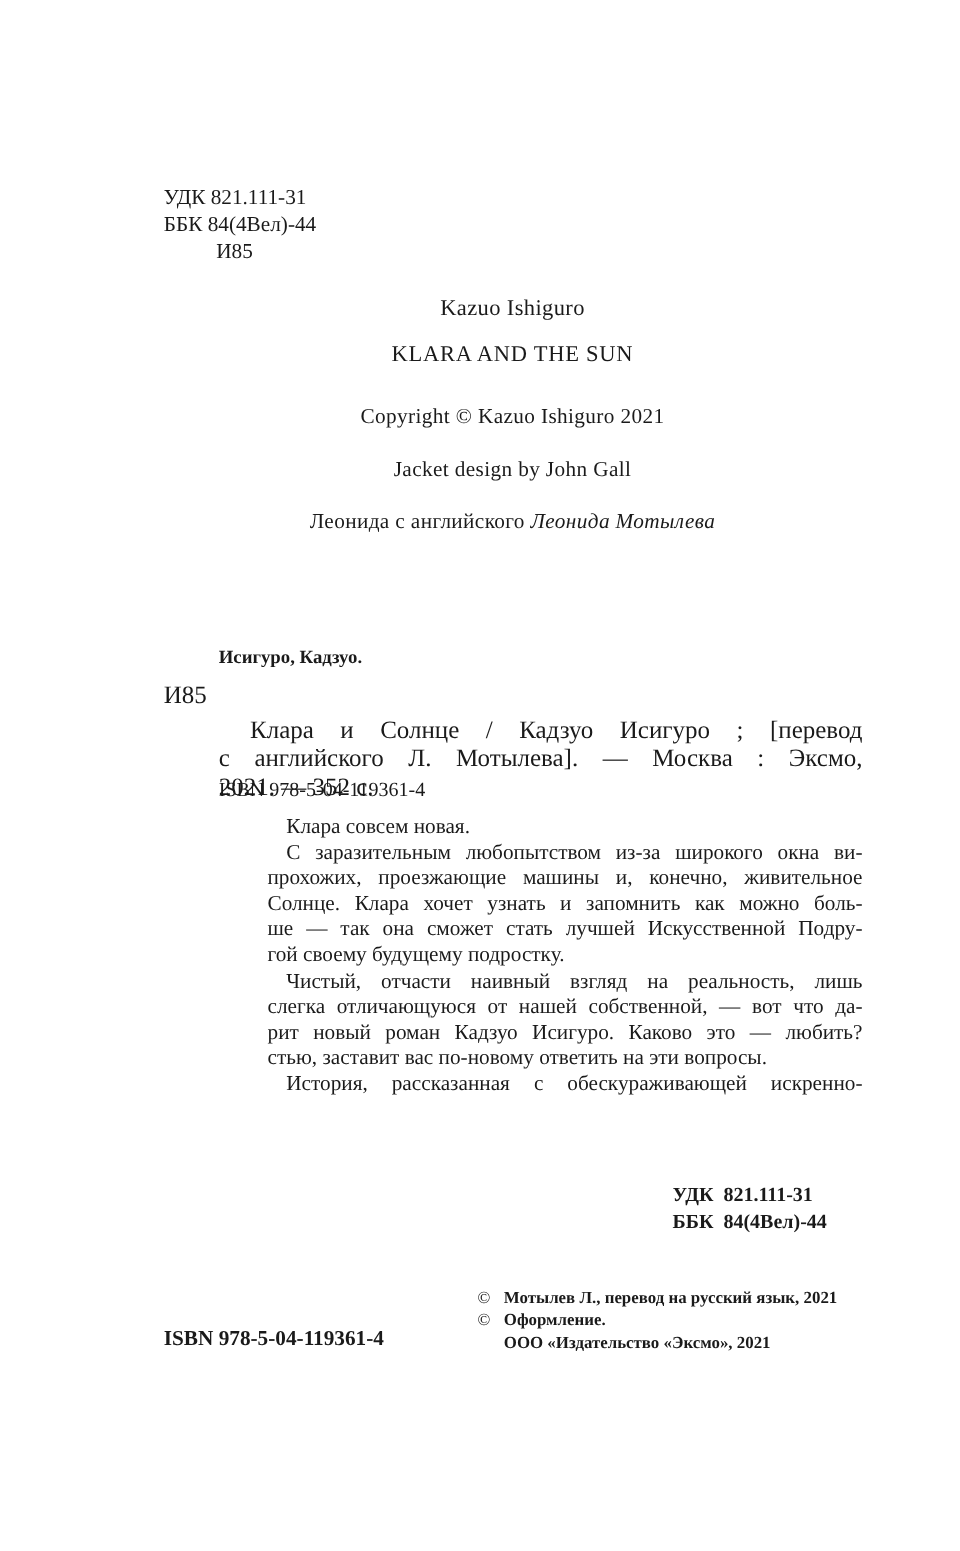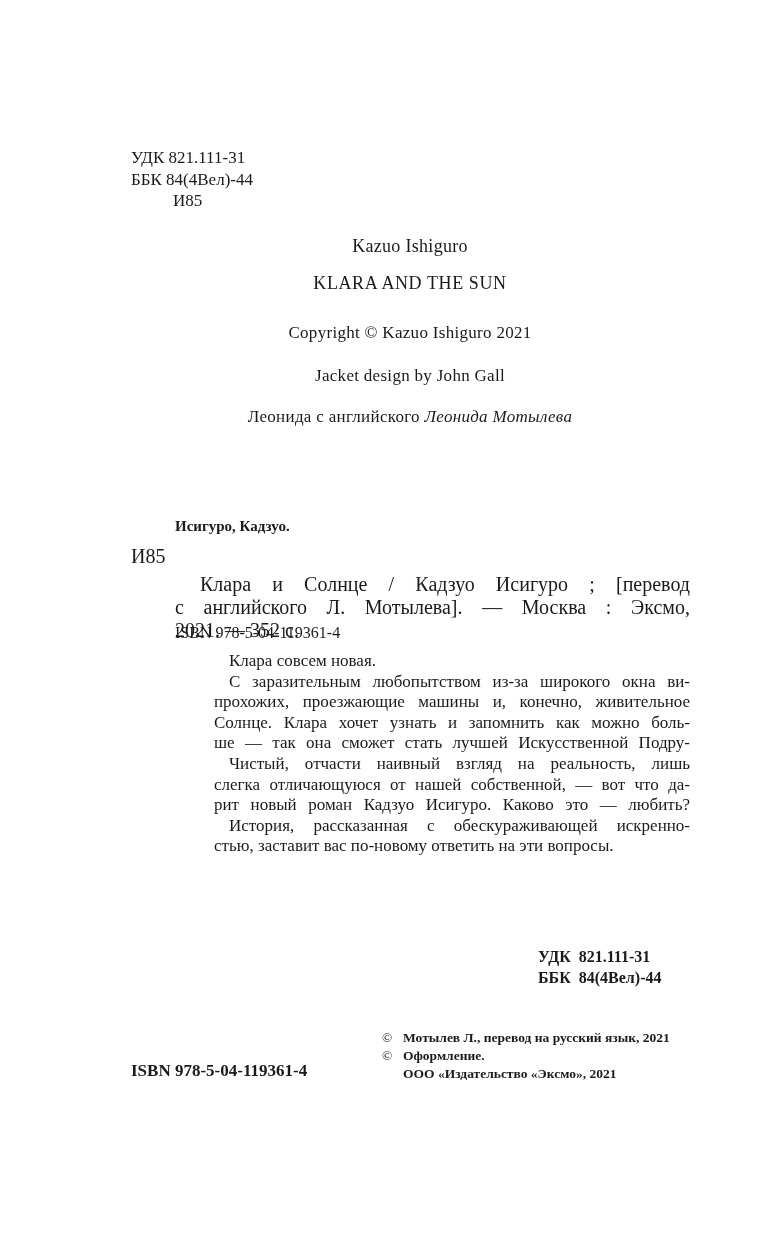--- a/index.html
+++ b/index.html
@@ -64,25 +64,26 @@
   <span class="line last">2021. — 352 с.</span>
 </div>
 <div class="abs card-isbn">ISBN 978-5-04-119361-4</div>
 
 <div class="abs annot">
   <span class="line first last">Клара совсем новая.</span>
   <span class="line first">С заразительным любопытством из-за широкого окна ви-</span>
   <span class="line">прохожих, проезжающие машины и, конечно, живительное</span>
   <span class="line">Солнце. Клара хочет узнать и запомнить как можно боль-</span>
   <span class="line">ше — так она сможет стать лучшей Искусственной Подру-</span>
+  <span class="line last">гой своему будущему подростку.</span>
   <span class="line first">Чистый, отчасти наивный взгляд на реальность, лишь</span>
   <span class="line">слегка отличающуюся от нашей собственной, — вот что да-</span>
   <span class="line">рит новый роман Кадзуо Исигуро. Каково это — любить?</span>
+  <span class="line last">стью, заставит вас по-новому ответить на эти вопросы.</span>
   <span class="line first">История, рассказанная с обескураживающей искренно-</span>
-  <span class="line last">стью, заставит вас по-новому ответить на эти вопросы.</span>
 </div>
 
 <div class="abs codes-right">
   <span>УДК 821.111-31</span>
   <span>ББК 84(4Вел)-44</span>
 </div>
 
 <div class="abs isbn-bottom">ISBN 978-5-04-119361-4</div>
 
 <div class="abs rights">

